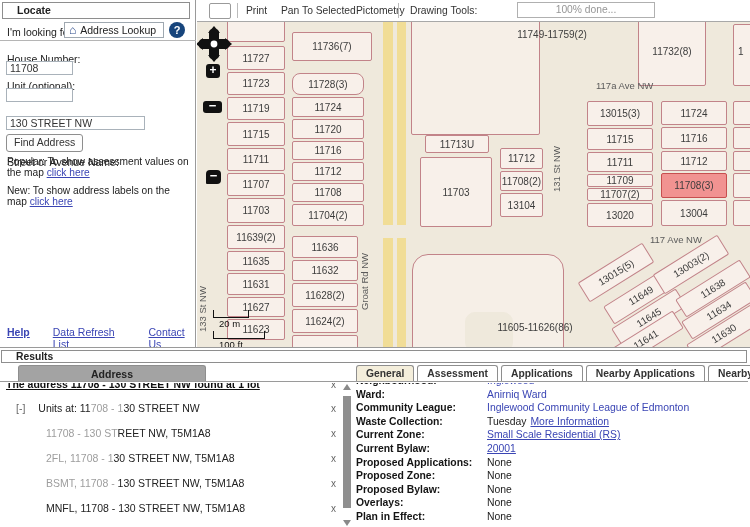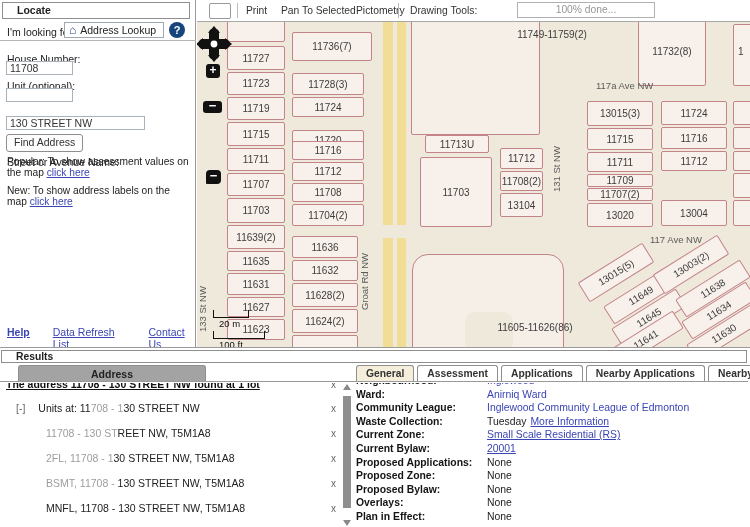--- a/index.html
+++ b/index.html
@@ -185,27 +185,27 @@
         </div>
         <div class="parcel" style="left: 30px; top: 275px; width: 58px; height: 20px;">
           <span>11627</span>
         </div>
         <div class="parcel" style="left: 30px; top: 297px; width: 58px; height: 21px;">
           <span>11623</span>
         </div>
         <div class="parcel" style="left: 95px; top: 10px; width: 80px; height: 29px;">
           <span>11736(7)</span>
         </div>
-        <div class="parcel" style="left: 95px; top: 51px; width: 72px; height: 22px;">
+        <div class="parcel" style="left: 95px; top: 51px; width: 72px; height: 22px; border-radius: 8px;">
           <span>11728(3)</span>
         </div>
         <div class="parcel" style="left: 95px; top: 75px; width: 72px; height: 20px;">
           <span>11724</span>
         </div>
-        <div class="parcel" style="left: 95px; top: 97px; width: 72px; height: 20px; margin-top: 11px;">
+        <div class="parcel" style="left: 95px; top: 97px; width: 72px; height: 20px;">
           <span>11720</span>
         </div>
         <div class="parcel" style="left: 95px; top: 119px; width: 72px; height: 19px;">
           <span>11716</span>
         </div>
         <div class="parcel" style="left: 95px; top: 140px; width: 72px; height: 19px;">
           <span>11712</span>
         </div>
         <div class="parcel" style="left: 95px; top: 161px; width: 72px; height: 19px;">
           <span>11708</span>
@@ -266,20 +266,23 @@
           <span>13020</span>
         </div>
         <div class="parcel" style="left: 464px; top: 79px; width: 66px; height: 24px;">
           <span>11724</span>
         </div>
         <div class="parcel" style="left: 464px; top: 105px; width: 66px; height: 22px;">
           <span>11716</span>
         </div>
         <div class="parcel" style="left: 464px; top: 129px; width: 66px; height: 20px;">
           <span>11712</span>
+        </div>
+        <div class="parcel sel" style="left: 464px; top: 151px; width: 66px; height: 25px;">
+          <span>11708(3)</span>
         </div>
         <div class="parcel" style="left: 464px; top: 178px; width: 66px; height: 26px;">
           <span>13004</span>
         </div>
         <div class="parcel" style="left: 381px; top: 239px; width: 76px; height: 23px; transform: rotate(-32deg);">
           <span>13015(5)</span>
         </div>
         <div class="parcel" style="left: 406px; top: 263px; width: 76px; height: 21px; transform: rotate(-32deg);">
           <span>11649</span>
         </div>

